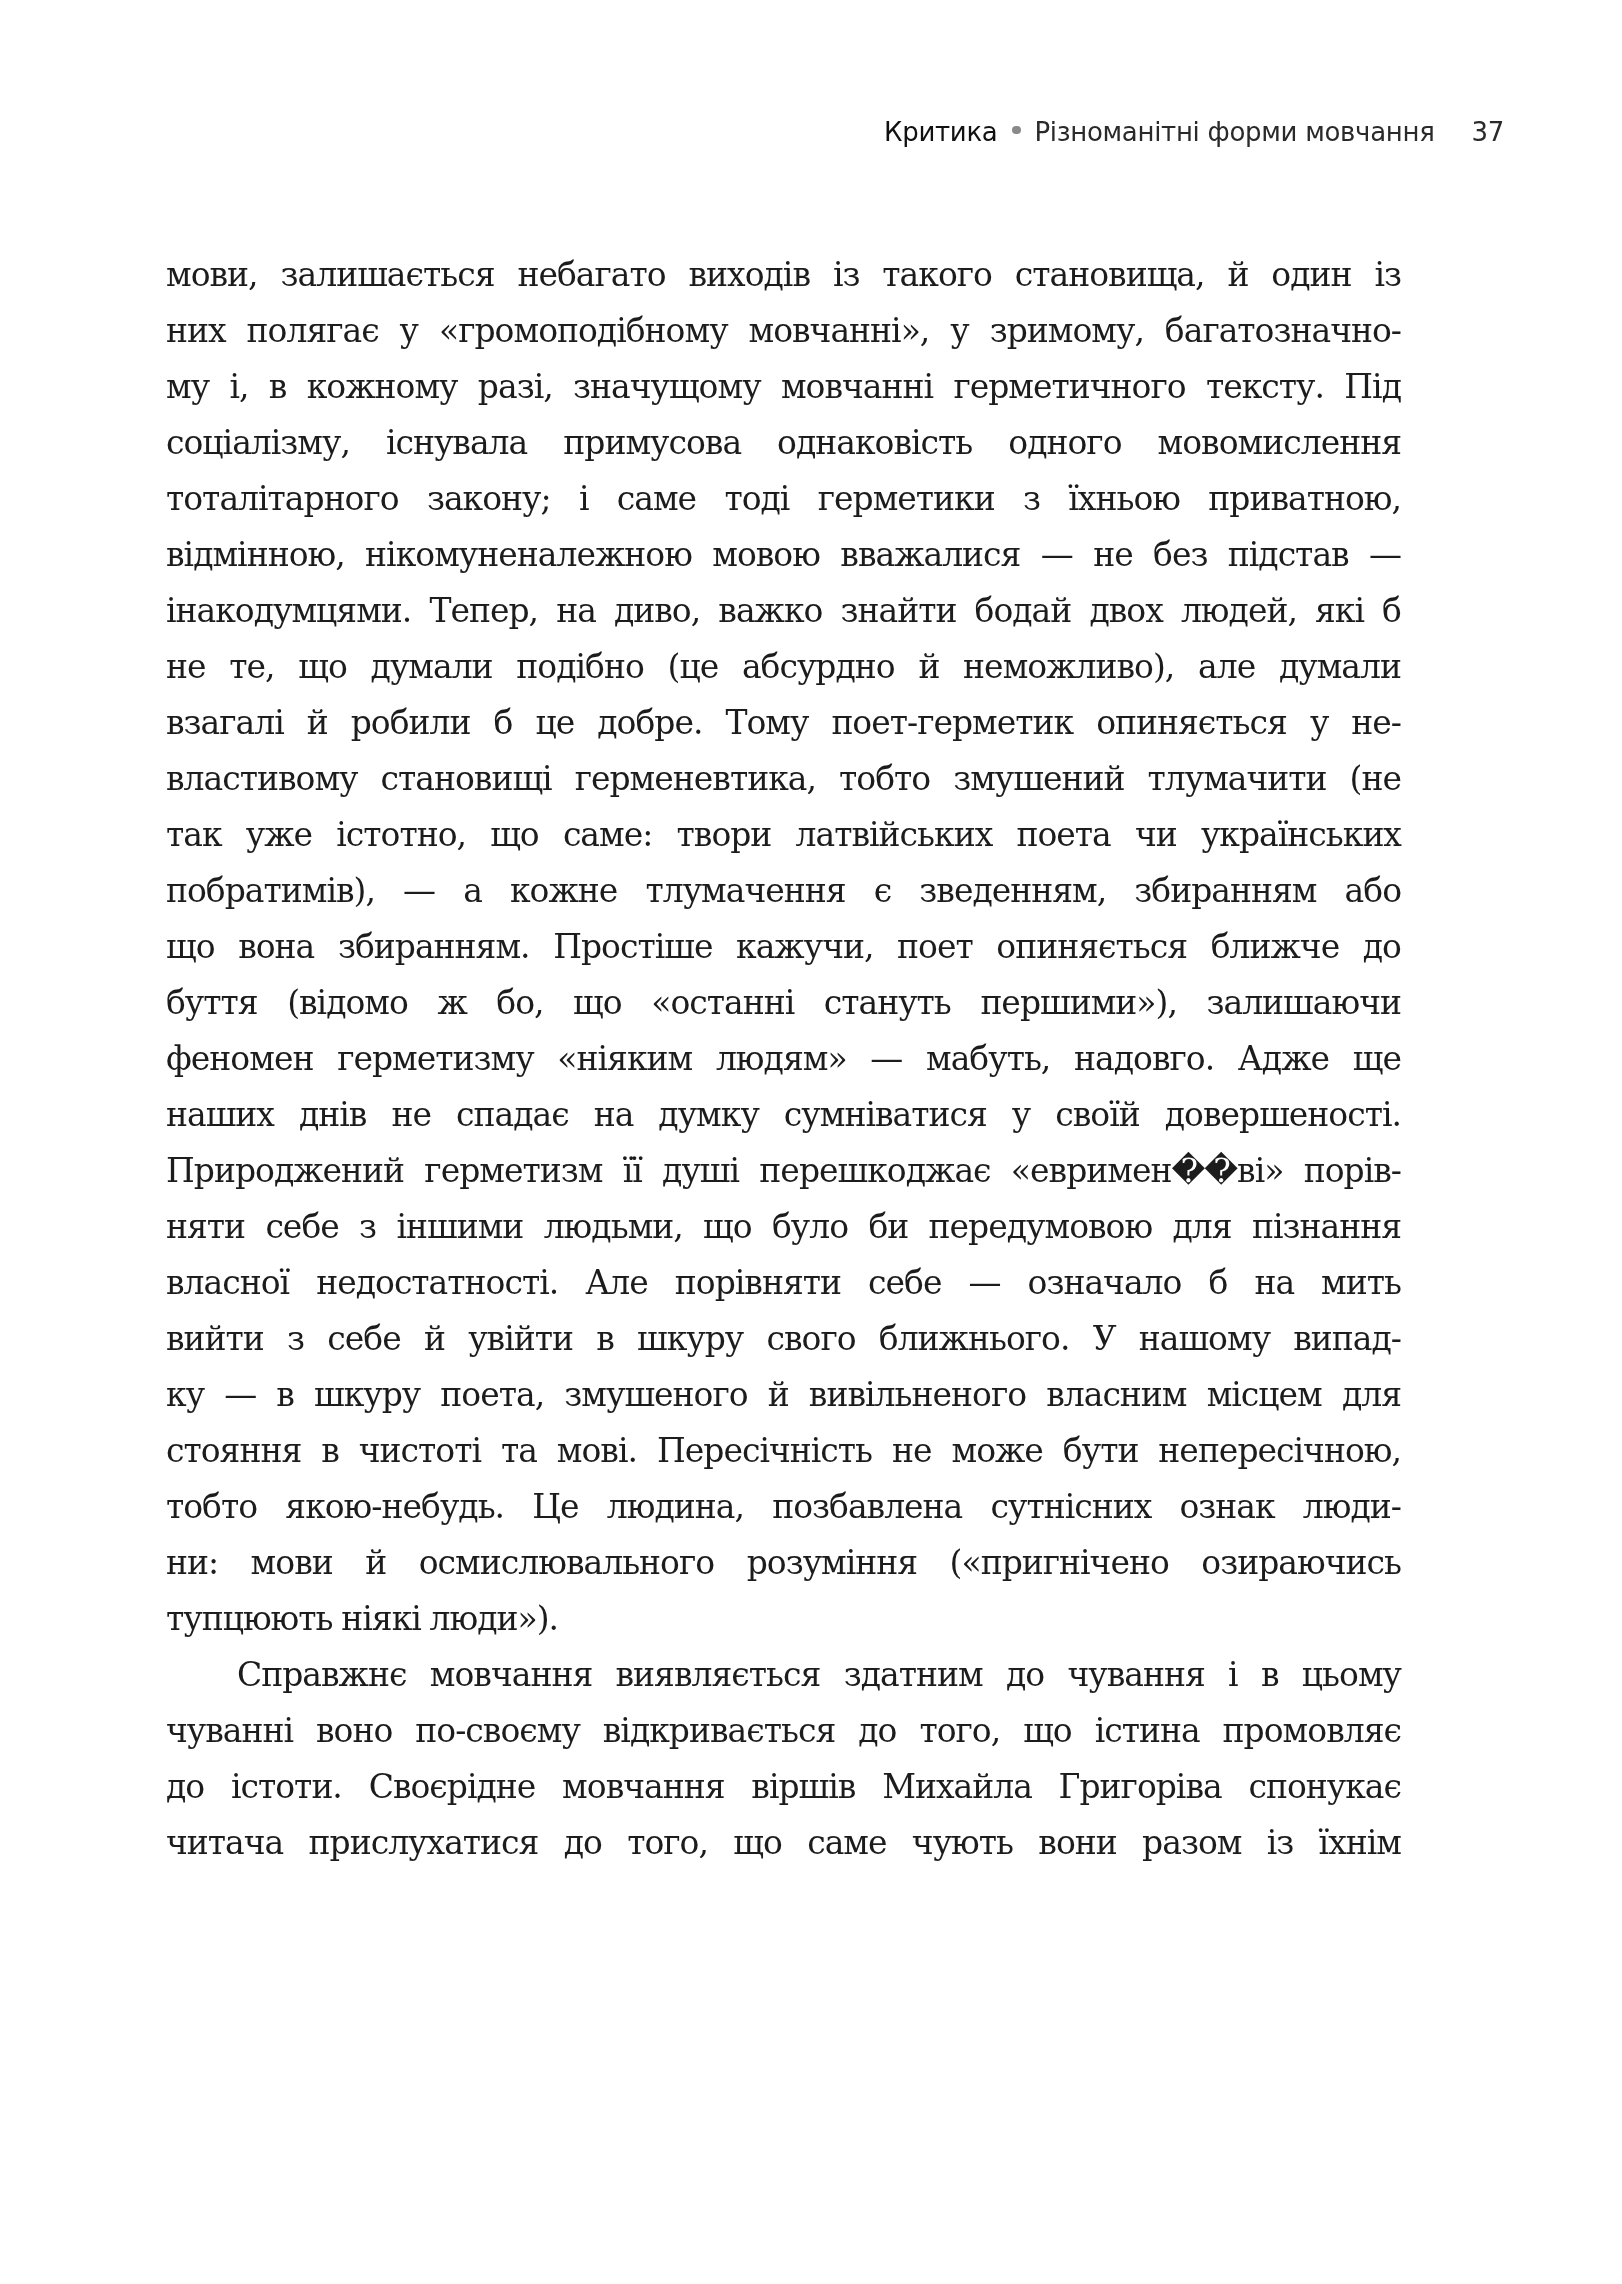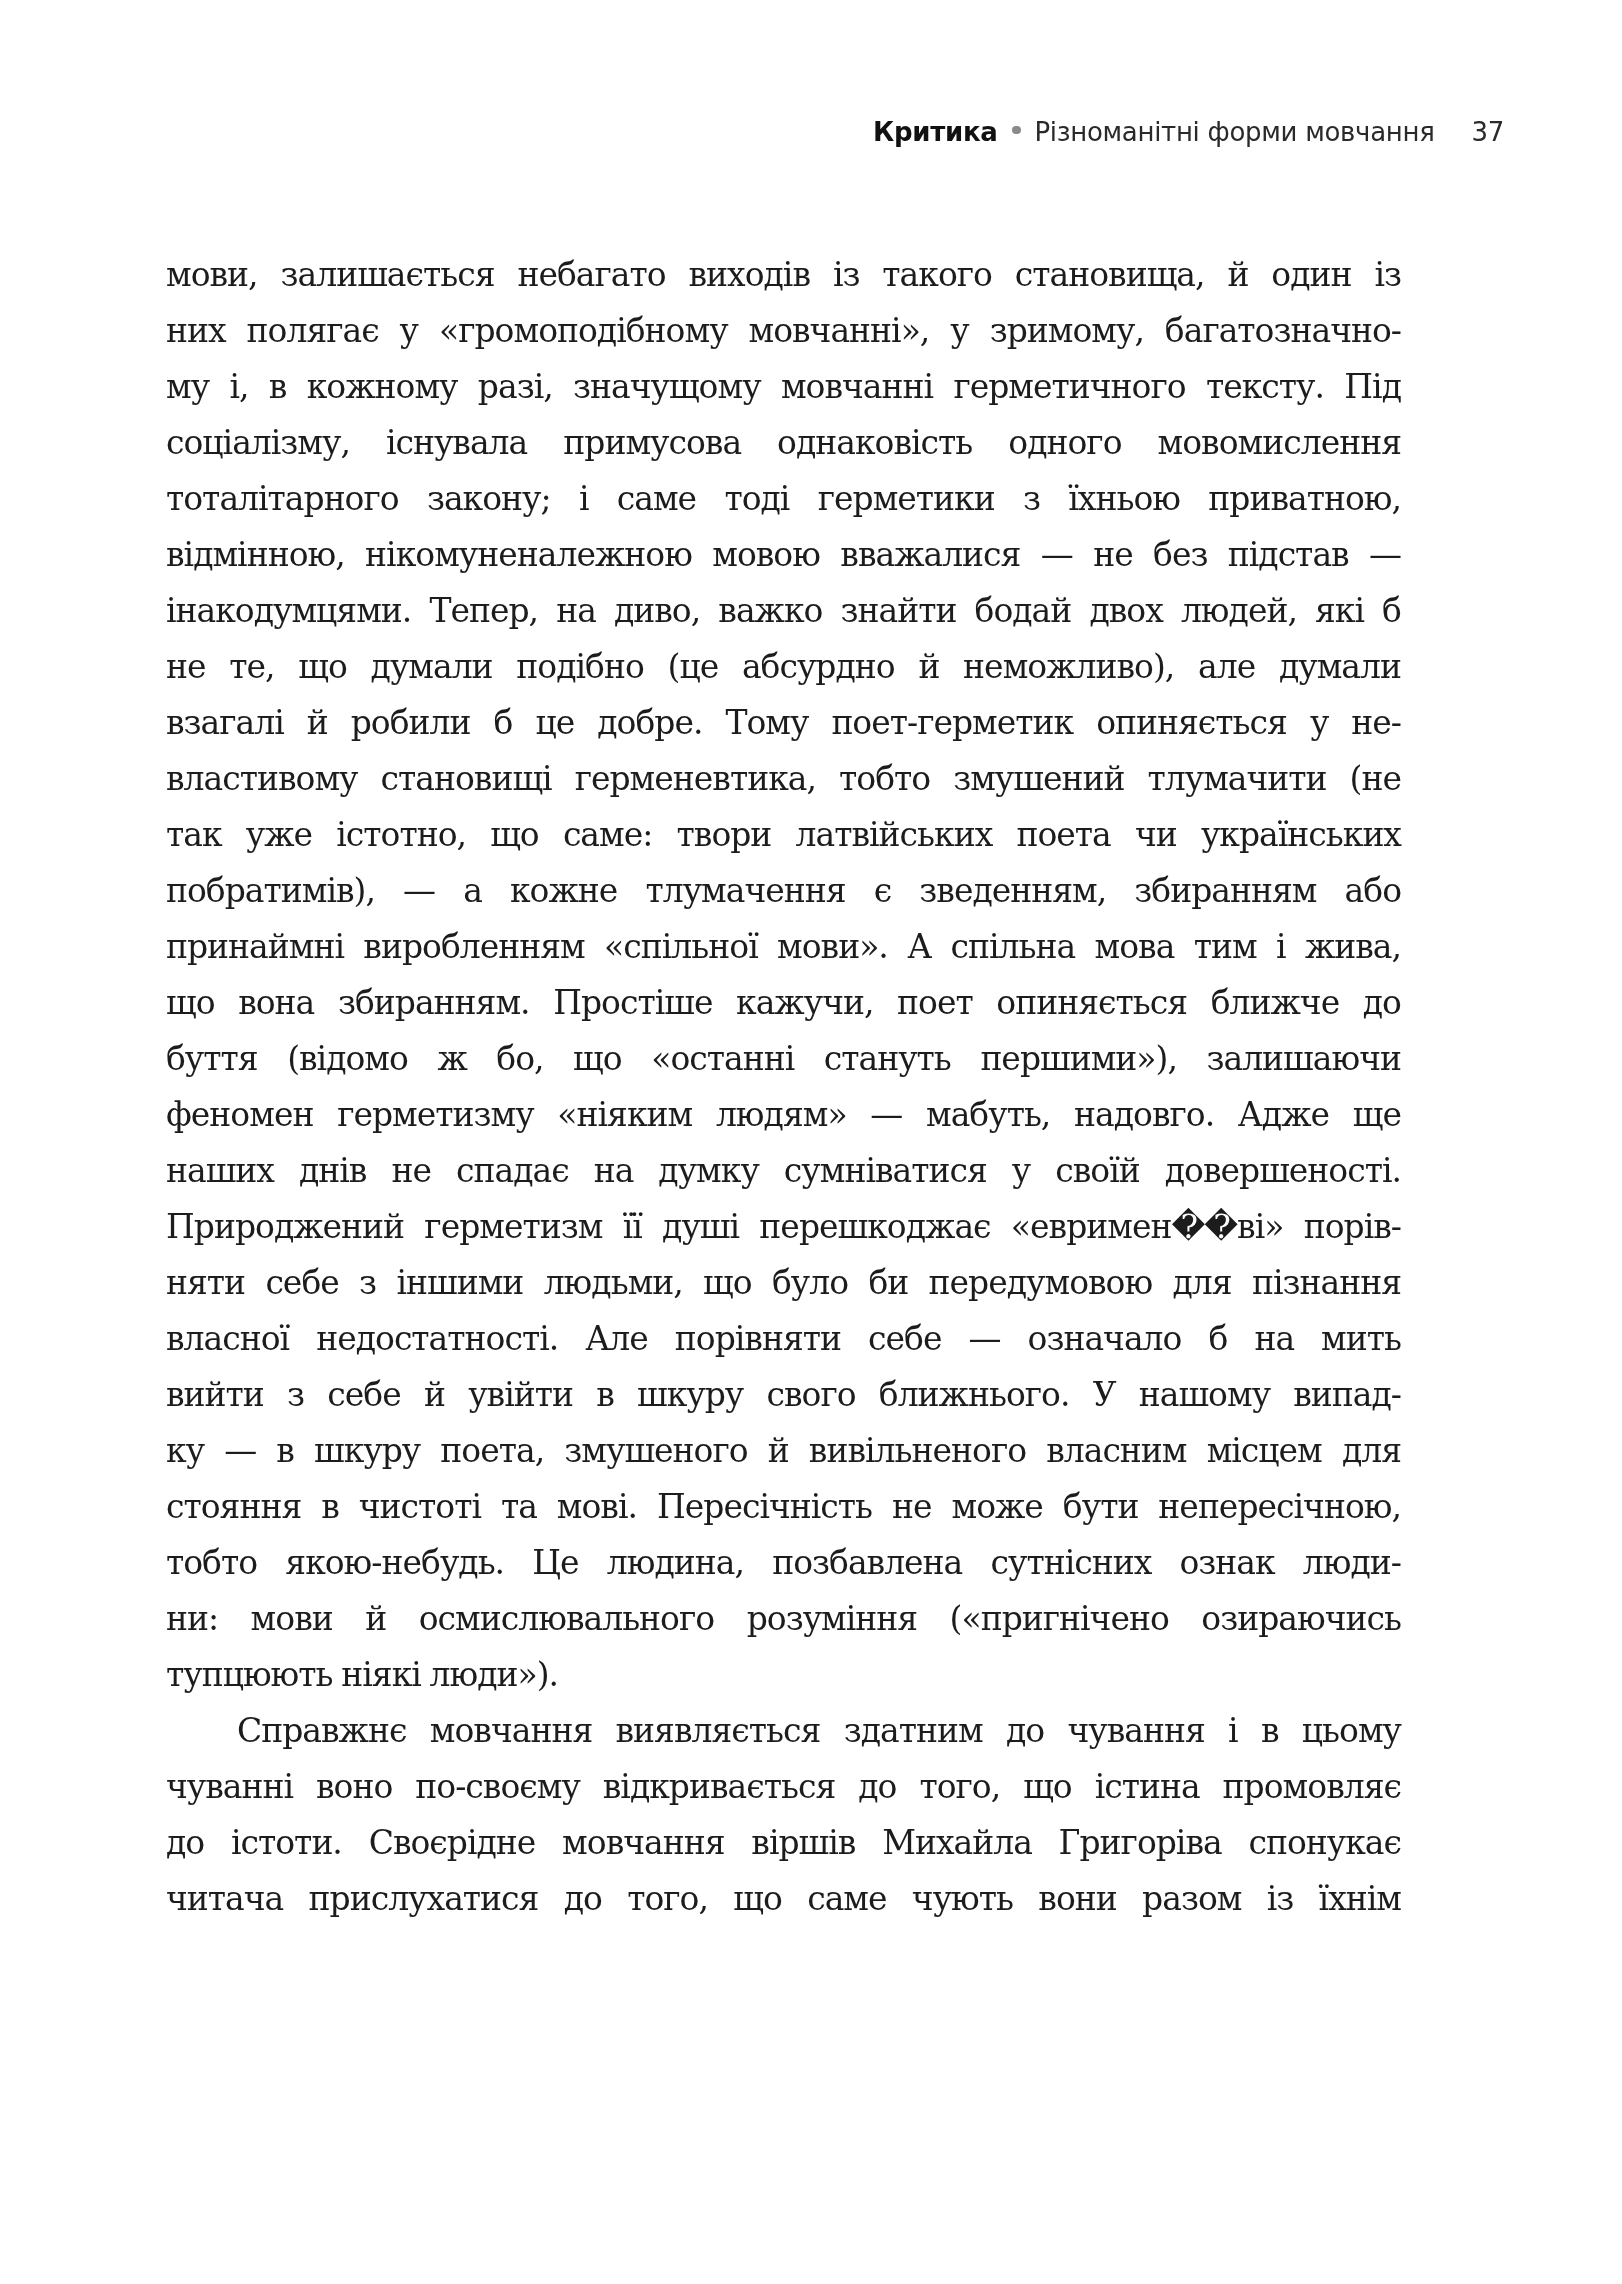--- a/index.html
+++ b/index.html
@@ -19,21 +19,21 @@
       top: 117px;
       right: 118px;
       display: flex;
       align-items: baseline;
       font-family: "DejaVu Sans", sans-serif;
       font-size: 26px;
       color: #1e1e1e;
       letter-spacing: -0.3px;
     }
     .running-head .section {
-      font-weight: bold;
+      font-weight: normal;
       color: #111;
     }
     .running-head .bullet {
       display: inline-block;
       width: 8.4px;
       height: 8.4px;
       border-radius: 50%;
       background: #8a8a8a;
       margin: 0 13.5px 0 15px;
       position: relative;
@@ -90,21 +90,20 @@
     <span class="line">му і, в кожному разі, значущому мовчанні герметичного тексту. Під</span>
     <span class="line">соціалізму, існувала примусова однаковість одного мовомислення</span>
     <span class="line">тоталітарного закону; і саме тоді герметики з їхньою приватною,</span>
     <span class="line">відмінною, нікомуненалежною мовою вважалися — не без підстав —</span>
     <span class="line">інакодумцями. Тепер, на диво, важко знайти бодай двох людей, які б</span>
     <span class="line">не те, що думали подібно (це абсурдно й неможливо), але думали</span>
     <span class="line">взагалі й робили б це добре. Тому поет-герметик опиняється у не-</span>
     <span class="line">властивому становищі герменевтика, тобто змушений тлумачити (не</span>
     <span class="line">так уже істотно, що саме: твори латвійських поета чи українських</span>
     <span class="line">побратимів), — а кожне тлумачення є зведенням, збиранням або</span>
-    <span class="line">принаймні виробленням «спільної мови». А спільна мова тим і жива,</span>
     <span class="line">що вона збиранням. Простіше кажучи, поет опиняється ближче до</span>
     <span class="line">буття (відомо ж бо, що «останні стануть першими»), залишаючи</span>
     <span class="line">феномен герметизму «ніяким людям» — мабуть, надовго. Адже ще</span>
     <span class="line">наших днів не спадає на думку сумніватися у своїй довершеності.</span>
     <span class="line">Природжений герметизм її душі перешкоджає «евримен��ві» порів-</span>
     <span class="line">няти себе з іншими людьми, що було би передумовою для пізнання</span>
     <span class="line">власної недостатності. Але порівняти себе — означало б на мить</span>
     <span class="line">вийти з себе й увійти в шкуру свого ближнього. У нашому випад-</span>
     <span class="line">ку — в шкуру поета, змушеного й вивільненого власним місцем для</span>
     <span class="line">стояння в чистоті та мові. Пересічність не може бути непересічною,</span>

